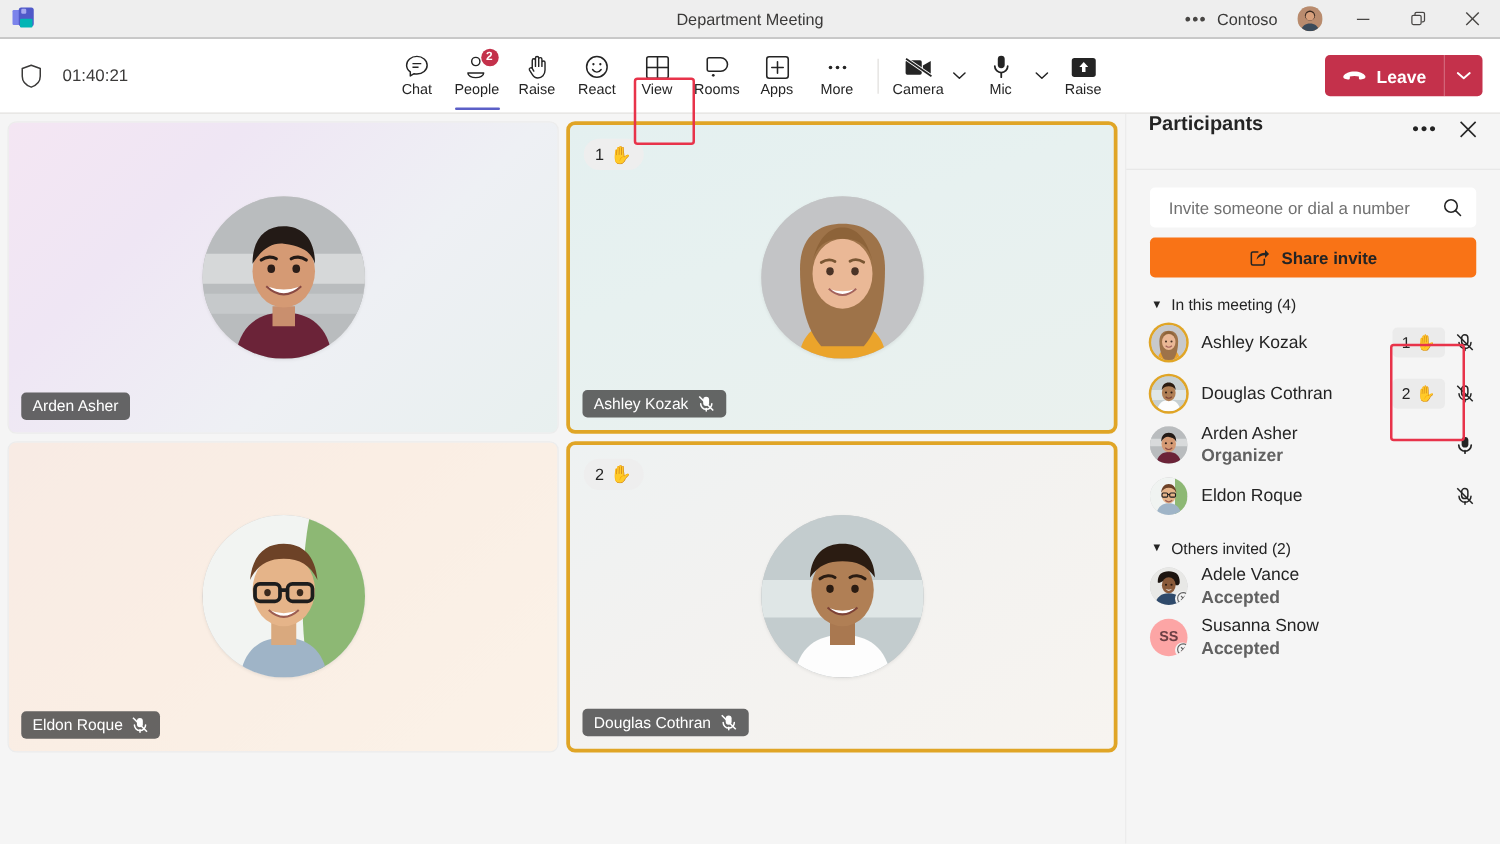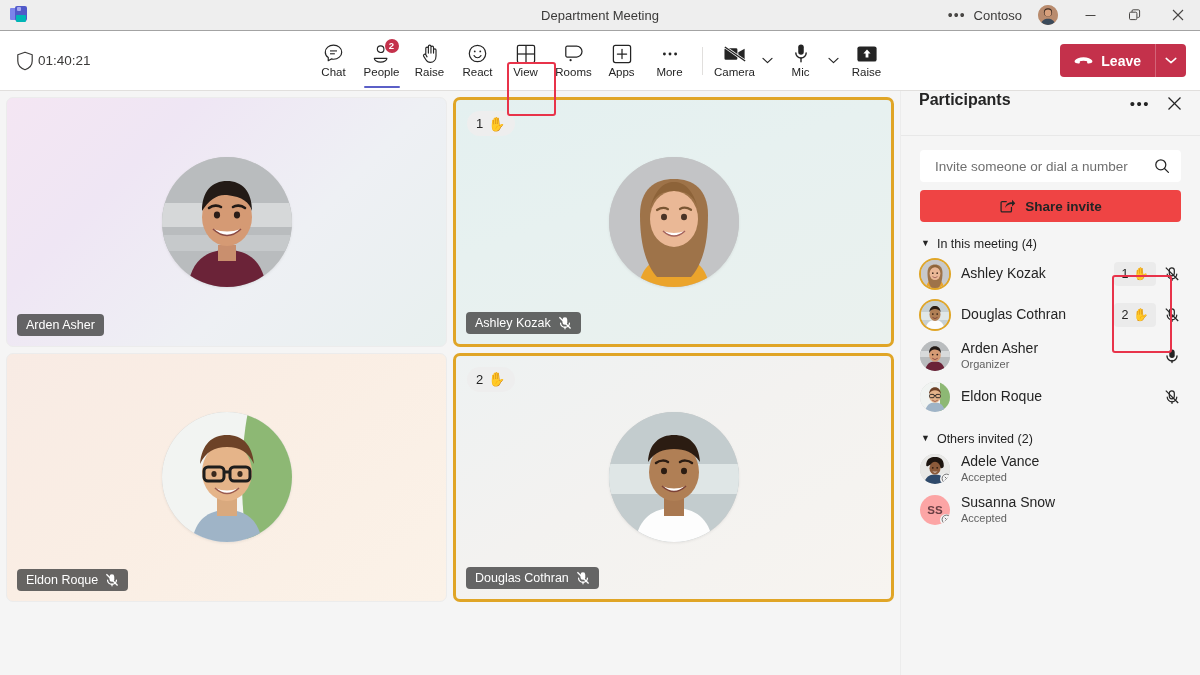--- a/index.html
+++ b/index.html
@@ -38,21 +38,21 @@
     width:44px;height:30px;display:flex;align-items:center;justify-content:center;
     color:#484644;
   }
   .tb-win-btn svg{display:block;}
 
   
   .toolbar{
     height:59px;min-height:59px;background:#ffffff;border-bottom:1px solid #e1dfdd;
     display:flex;align-items:center;position:relative;
   }
-  .tl-left{display:flex;align-items:center;padding-left:16px;gap:4px;}
+  .tl-left{display:flex;align-items:center;padding-left:16px;gap:16px;}
   .shield{color:#3b3a39;display:block;}
   .timer{font-size:13.5px;color:#3b3a39;}
 
   .tl-center{
     position:absolute;left:0;right:0;display:flex;align-items:center;justify-content:center;
     gap:0px;pointer-events:none;
   }
   .tl-center > *{pointer-events:auto;}
   .tbtn{
     width:48px;height:47px;display:flex;flex-direction:column;align-items:center;justify-content:center;
@@ -138,21 +138,21 @@
   .inviterow{
     margin-top:14px;height:32px;background:#fff;border-radius:4px;display:flex;align-items:center;
     padding:0 11px 0 13px;box-sizing:border-box;
   }
   .inviterow input{
     border:0;outline:0;flex:1;font-size:13.5px;color:#242424;background:transparent;
     font-family:inherit;min-width:0;
   }
   .inviterow input::placeholder{color:#707070;}
   .shareinvite{
-    margin-top:8px;height:32px;background:#ef4444;border-radius:4px;
+    margin-top:8px;height:32px;background:#f97316;border-radius:4px;
     display:flex;align-items:center;justify-content:center;gap:9px;
     font-size:13.5px;font-weight:700;color:#242424;
   }
 
   .section{
     display:flex;align-items:center;gap:7px;margin-top:15px;margin-bottom:2px;
     font-size:12.5px;color:#242424;padding-left:1px;
   }
   .caret{font-size:9px;line-height:1;color:#242424;transform:translateY(-1px);}
 
@@ -160,21 +160,21 @@
   .pav{
     width:30px;height:30px;border-radius:50%;overflow:hidden;position:relative;flex:0 0 auto;
     background:#cfcfcf;
   }
   .pav.ring{box-shadow:0 0 0 2px #e0a526;width:28px;height:28px;margin:1px;}
   .pav.initials{
     background:#fca5a5;color:#6b3f44;font-size:11.5px;font-weight:600;
     display:flex;align-items:center;justify-content:center;
   }
   .pname{font-size:14px;color:#242424;line-height:1.2;}
-  .psub{font-size:11px;color:#616161;line-height:1.2;margin-top:1px;}
+  .psub{font-size:14px;color:#616161;line-height:1.2;margin-top:1px;font-weight:bold;}
   .ptext{display:flex;flex-direction:column;justify-content:center;min-width:0;}
   .prow-right{margin-left:auto;display:flex;align-items:center;gap:7px;}
   .handchip{
     height:24px;min-width:40px;display:flex;align-items:center;justify-content:center;gap:5px;
     background:#ebebeb;border-radius:4px;padding:0 7px;box-sizing:border-box;
     font-size:12.5px;color:#242424;
   }
   .micicon{width:18px;display:flex;align-items:center;justify-content:center;color:#242424;}
   .declined-badge{
     position:absolute;right:-2px;bottom:-1px;width:12px;height:12px;border-radius:50%;

